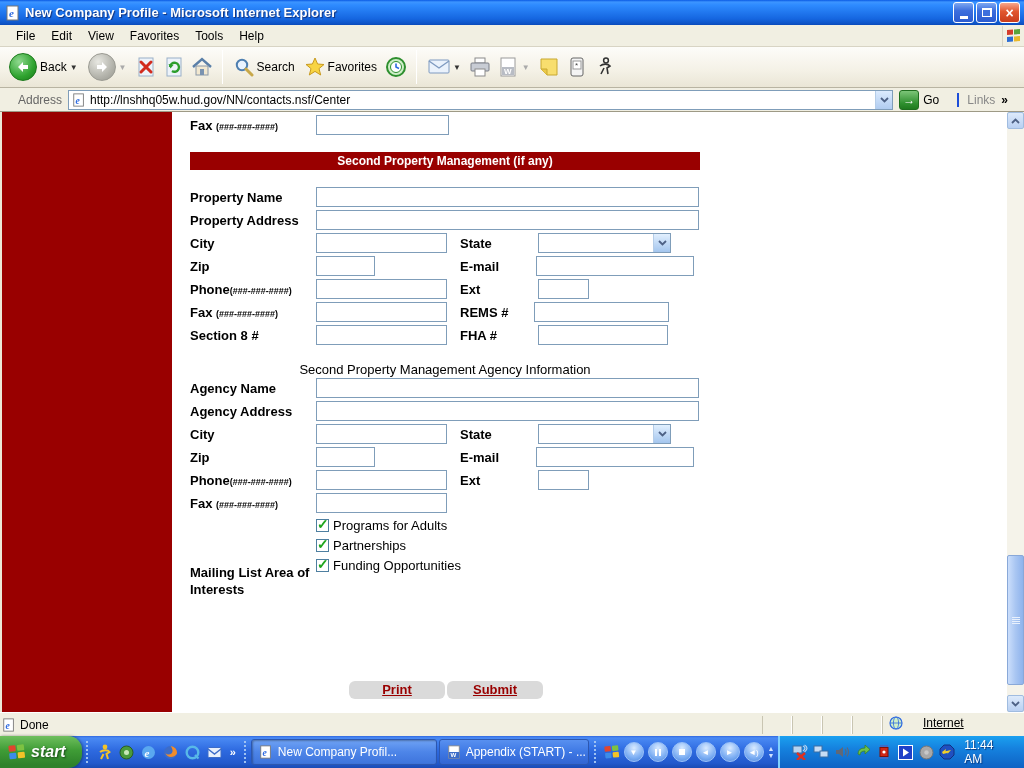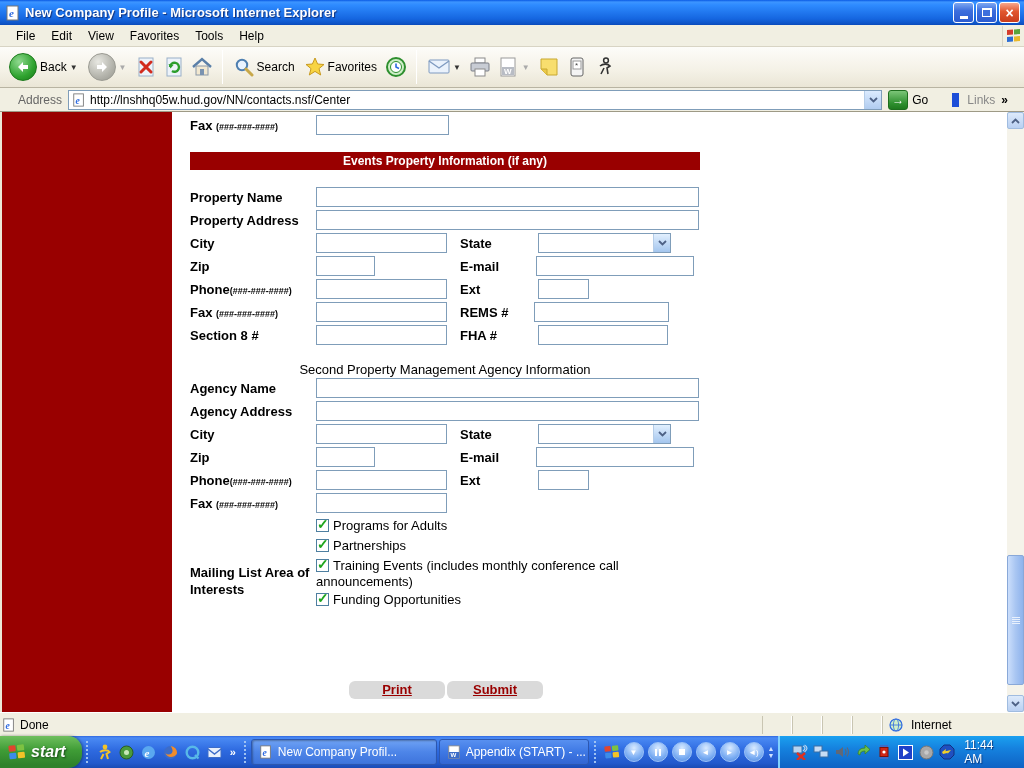--- a/index.html
+++ b/index.html
@@ -43,21 +43,21 @@
   
   .addressbar { height:24px; background:#F1EFE2; border-bottom:1px solid #9E9A86; display:flex; align-items:center; padding:0 16px; }
   .addr-label { font-size:12px; color:#666; margin:0 6px 0 2px; }
   .addr-box { flex:1; height:20px; background:#fff; border:1px solid #7F9DB9; display:flex; align-items:center; padding-left:3px; position:relative; }
   .addr-box .url { font-size:12px; color:#000; margin-left:4px; }
   .addr-drop { position:absolute; right:0; top:0; width:17px; height:18px;
     background:linear-gradient(180deg,#DCEBFE,#B0CCF0); border-left:1px solid #B5CDE8; display:flex; align-items:center; justify-content:center; }
   .go-btn { display:flex; align-items:center; gap:4px; margin:0 6px; font-size:12px; }
   .go-sq { width:20px; height:20px; border-radius:3px; background:linear-gradient(180deg,#7CC578,#2E8F2E 70%,#1F7A1F);
     border:1px solid #1E6E1E; display:flex; align-items:center; justify-content:center; color:#fff; font-weight:bold; font-size:12px; }
-  .links { display:flex; align-items:center; gap:6px; border-left:7px solid #1d4ed8; padding-left:8px; margin-left:18px; }
+  .links { display:flex; align-items:center; gap:6px; border-left:2px solid #1d4ed8; padding-left:8px; margin-left:12px; }
   .links .lbl { font-size:12px; color:#888; }
   .links .chev { font-size:12px; color:#000; font-weight:bold; }
 
   
   .content { position:relative; height:600px; display:flex; background:#fff; }
   .left-edge { width:2px; background:#ECE9D8; }
   .red-sidebar { width:170px; background:#990000; }
   .main { position:relative; flex:1; background:#fff; }
   .vscroll { width:17px; background:#F5F3EA; position:relative; }
   .sb-btn { position:absolute; left:0; width:17px; height:17px; border:1px solid #A0BCE0; border-radius:2px;
@@ -87,21 +87,21 @@
   .xp-check.checked::after { content:"\2713"; position:absolute; left:0px; top:-4px; color:#1FA51F; font-weight:bold; font-size:14px; }
   .mailing-label { position:absolute; left:18px; top:452px; width:134px; font-weight:bold; font-size:13px; line-height:17px; }
   .formbtn { position:absolute; top:569px; width:96px; height:18px; background:#DADADA; text-align:center;
     font-weight:bold; font-size:13px; color:#990000; text-decoration:underline; line-height:18px; cursor:default;border-radius:6px; }
 
   
   .statusbar { height:24px; background:#F1EFE2; border-top:1px solid #fff; display:flex; align-items:center; padding:0 2px; font-size:12px; }
   .statusbar .msg { margin-left:4px; color:#000; }
   .status-spacer { flex:1; }
   .spane { width:30px; height:18px; border-left:1px solid #C9C5B2; border-right:1px solid #fff; }
-  .zone-pane { width:140px; height:18px; border-left:1px solid #C9C5B2; display:flex; align-items:center; gap:8px; padding-left:6px; }
+  .zone-pane { width:140px; height:18px; border-left:1px solid #C9C5B2; display:flex; align-items:flex-start; gap:20px; padding-left:6px;text-decoration:underline; }
 
   
   .taskbar { height:32px; display:flex; align-items:stretch;
     background:linear-gradient(180deg,#3168E0 0%,#4A8AF4 6%,#2E6AE0 45%,#2259CC 85%,#1A4BB4 100%); }
   .startbtn { display:flex; align-items:center; gap:5px; padding:0 16px 0 8px; border-radius:0 14px 14px 0;
     background:linear-gradient(180deg,#6FBF5E 0%,#3F9C36 45%,#2E822A 90%); box-shadow:1px 0 3px rgba(0,0,0,.4);
     color:#fff; font-weight:bold; font-style:italic; font-size:16px; text-shadow:1px 1px 2px #1A4A18; cursor:default; }
   .grip { width:4px; margin:4px 3px; background-image:radial-gradient(circle,#9FC2F2 35%,transparent 40%); background-size:4px 4px; }
   .qlaunch { display:flex; align-items:center; gap:5px; padding:0 4px; }
   .ql { width:17px; height:17px; display:flex; align-items:center; justify-content:center; font-size:12px; }
@@ -307,21 +307,21 @@
     <div class="red-sidebar"></div>
 
     <div class="main">
 
       <span class="flabel" style="top:6px">
         <span>Fax</span>
         <span class="fmt">(###-###-####)</span>
       </span>
       <input class="fin" style="top: 3px; left: 144px; width: 133px;">
 
-      <div class="banner">Events Property Information (if any)</div>
+      <div class="banner">Second Property Management (if any)</div>
 
       <span class="flabel" style="top:78px">Property Name</span>
       <input class="fin" style="top: 75px; left: 144px; width: 383px;">
 
       <span class="flabel" style="top:101px">Property Address</span>
       <input class="fin" style="top: 98px; left: 144px; width: 383px;">
 
       <span class="flabel" style="top:124px">City</span>
       <input class="fin" style="top: 121px; left: 144px; width: 131px;">
       <span class="flabel2" style="top:124px">State</span>
@@ -397,23 +397,20 @@
 
       <div class="mailing-label">Mailing List Area of Interests</div>
       <div class="optlist">
         <div class="opt">
           <span class="xp-check checked"></span><span>Programs for Adults</span>
         </div>
         <div class="opt">
           <span class="xp-check checked"></span><span>Partnerships</span>
         </div>
         <div class="opt">
-          <span class="xp-check checked"></span><span>Training Events (includes monthly conference call announcements)</span>
-        </div>
-        <div class="opt">
           <span class="xp-check checked"></span><span>Funding Opportunities</span>
         </div>
       </div>
 
       <div class="formbtn" style="left:177px">Print</div>
       <div class="formbtn" style="left:275px">Submit</div>
     </div>
 
     <div class="vscroll">
       <div class="sb-btn up">

